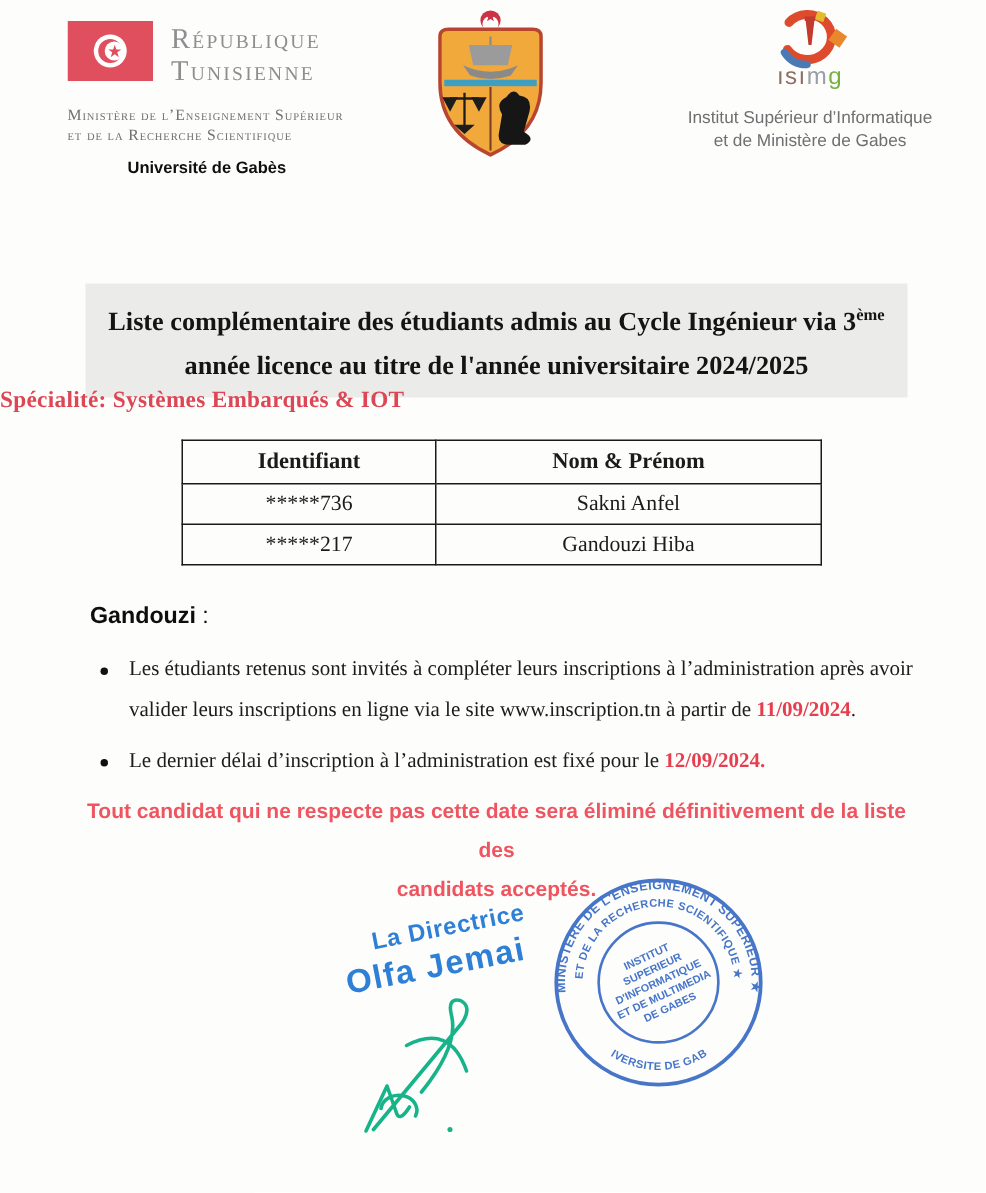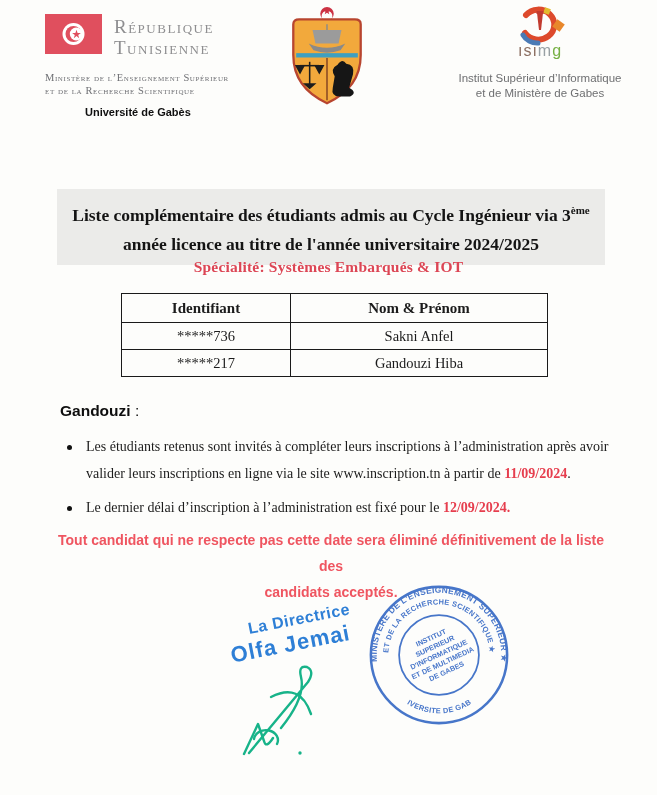--- a/index.html
+++ b/index.html
@@ -22,21 +22,21 @@
   .institute{margin-top:7px;font-family:"Liberation Sans",sans-serif;color:#6e6f71;
              font-size:11.5px;line-height:15px;}
 
   
   .title-box{position:absolute;left:57px;top:177px;width:548px;height:76px;background:#ebebe9;
              box-sizing:border-box;padding-top:7px;text-align:center;font-weight:bold;
              font-size:17.5px;line-height:29px;color:#141414;margin-top:12px;}
   .title-box sup{font-size:11px;}
 
   
-  .specialty{position:absolute;left:0;top:258px;width:100%;text-align:center;font-weight:bold;
+  .specialty{position:absolute;left:0;top:258px;width:100%;text-align:left;font-weight:bold;
              font-size:15.5px;color:#dc4655;letter-spacing:0.2px;}
 
   
   .admit-table{position:absolute;left:121px;top:293px;border-collapse:collapse;}
   .admit-table th,.admit-table td{border:1.7px solid #1a1a1a;text-align:center;padding:0;}
   .admit-table th{height:28px;font-size:15px;}
   .admit-table td{height:26px;font-size:14.5px;}
   .col-id{width:168px;}
   .col-name{width:256px;}
 

